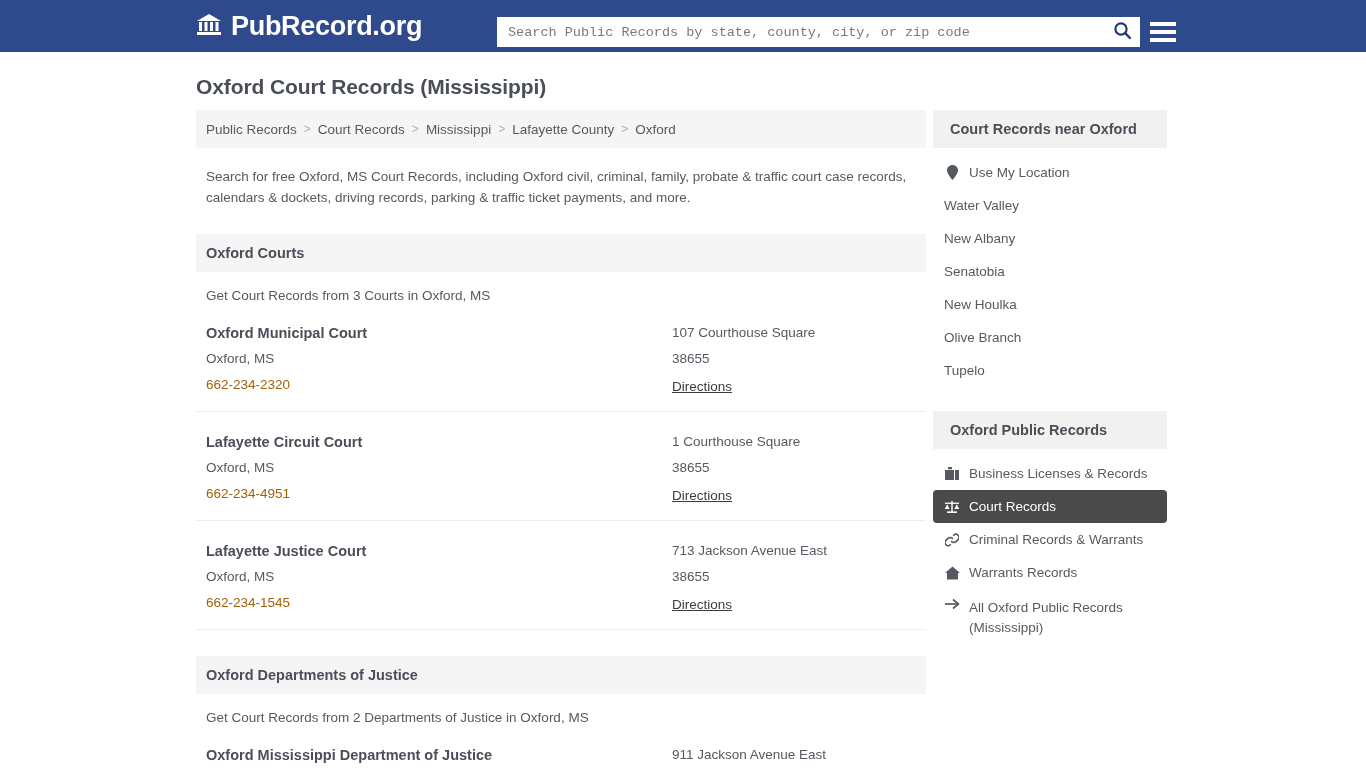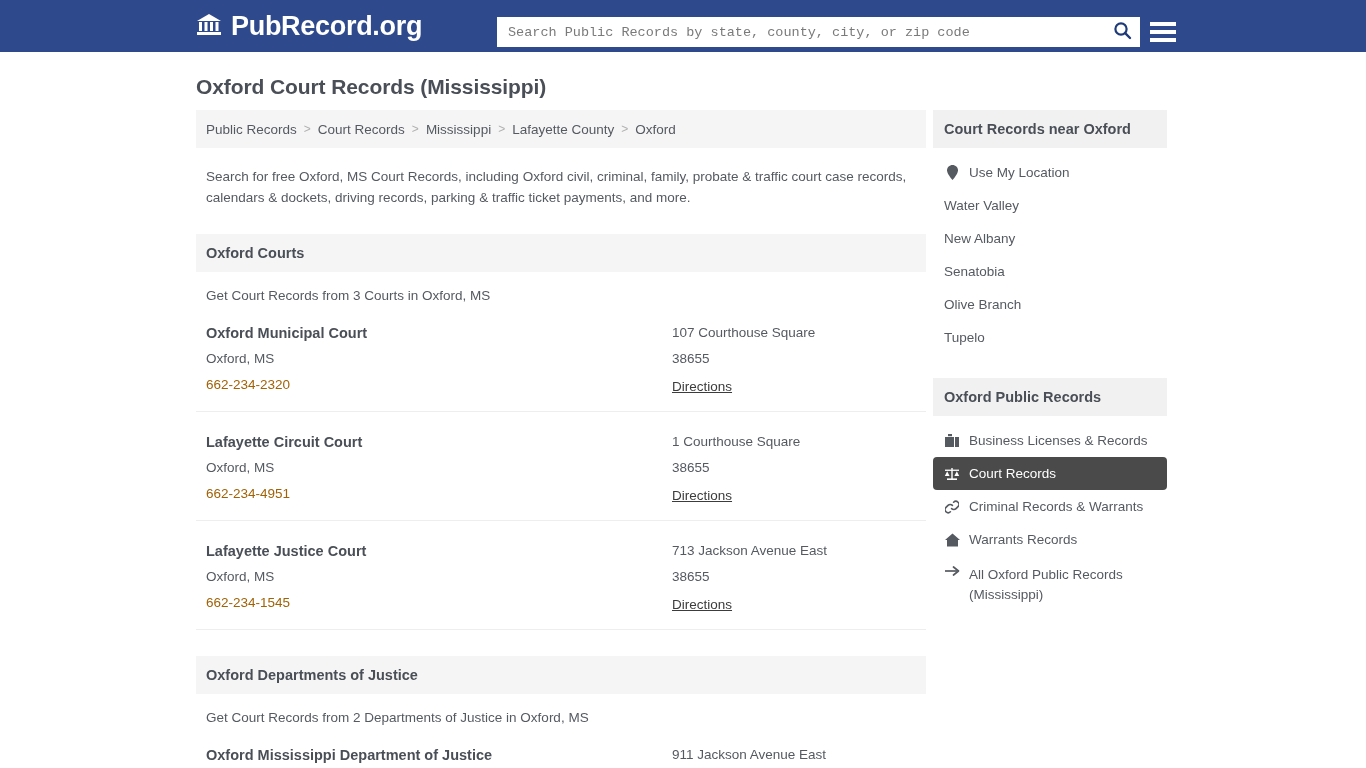--- a/index.html
+++ b/index.html
@@ -184,21 +184,21 @@
     color: #3c3c3c;
     text-decoration: underline;
   }
 
   
   .side-head {
     background: #f1f1f1;
     height: 38px;
     display: flex;
     align-items: center;
-    padding: 0 11px;
+    padding: 0 17px;
     font-size: 14.5px;
     font-weight: bold;
     color: #4a4f57;
   }
   .side-list { padding: 8px 0 0 0; list-style: none; }
   .side-item {
     display: flex;
     align-items: center;
     gap: 9px;
     padding: 9px 11px;
@@ -360,20 +360,25 @@
           <span>New Albany</span>
         </a>
       </li>
       <li>
         <a class="side-item" href="#">
           <span>Senatobia</span>
         </a>
       </li>
       <li>
         <a class="side-item" href="#">
+          <span>New Houlka</span>
+        </a>
+      </li>
+      <li>
+        <a class="side-item" href="#">
           <span>Olive Branch</span>
         </a>
       </li>
       <li>
         <a class="side-item" href="#">
           <span>Tupelo</span>
         </a>
       </li>
     </ul>
 

